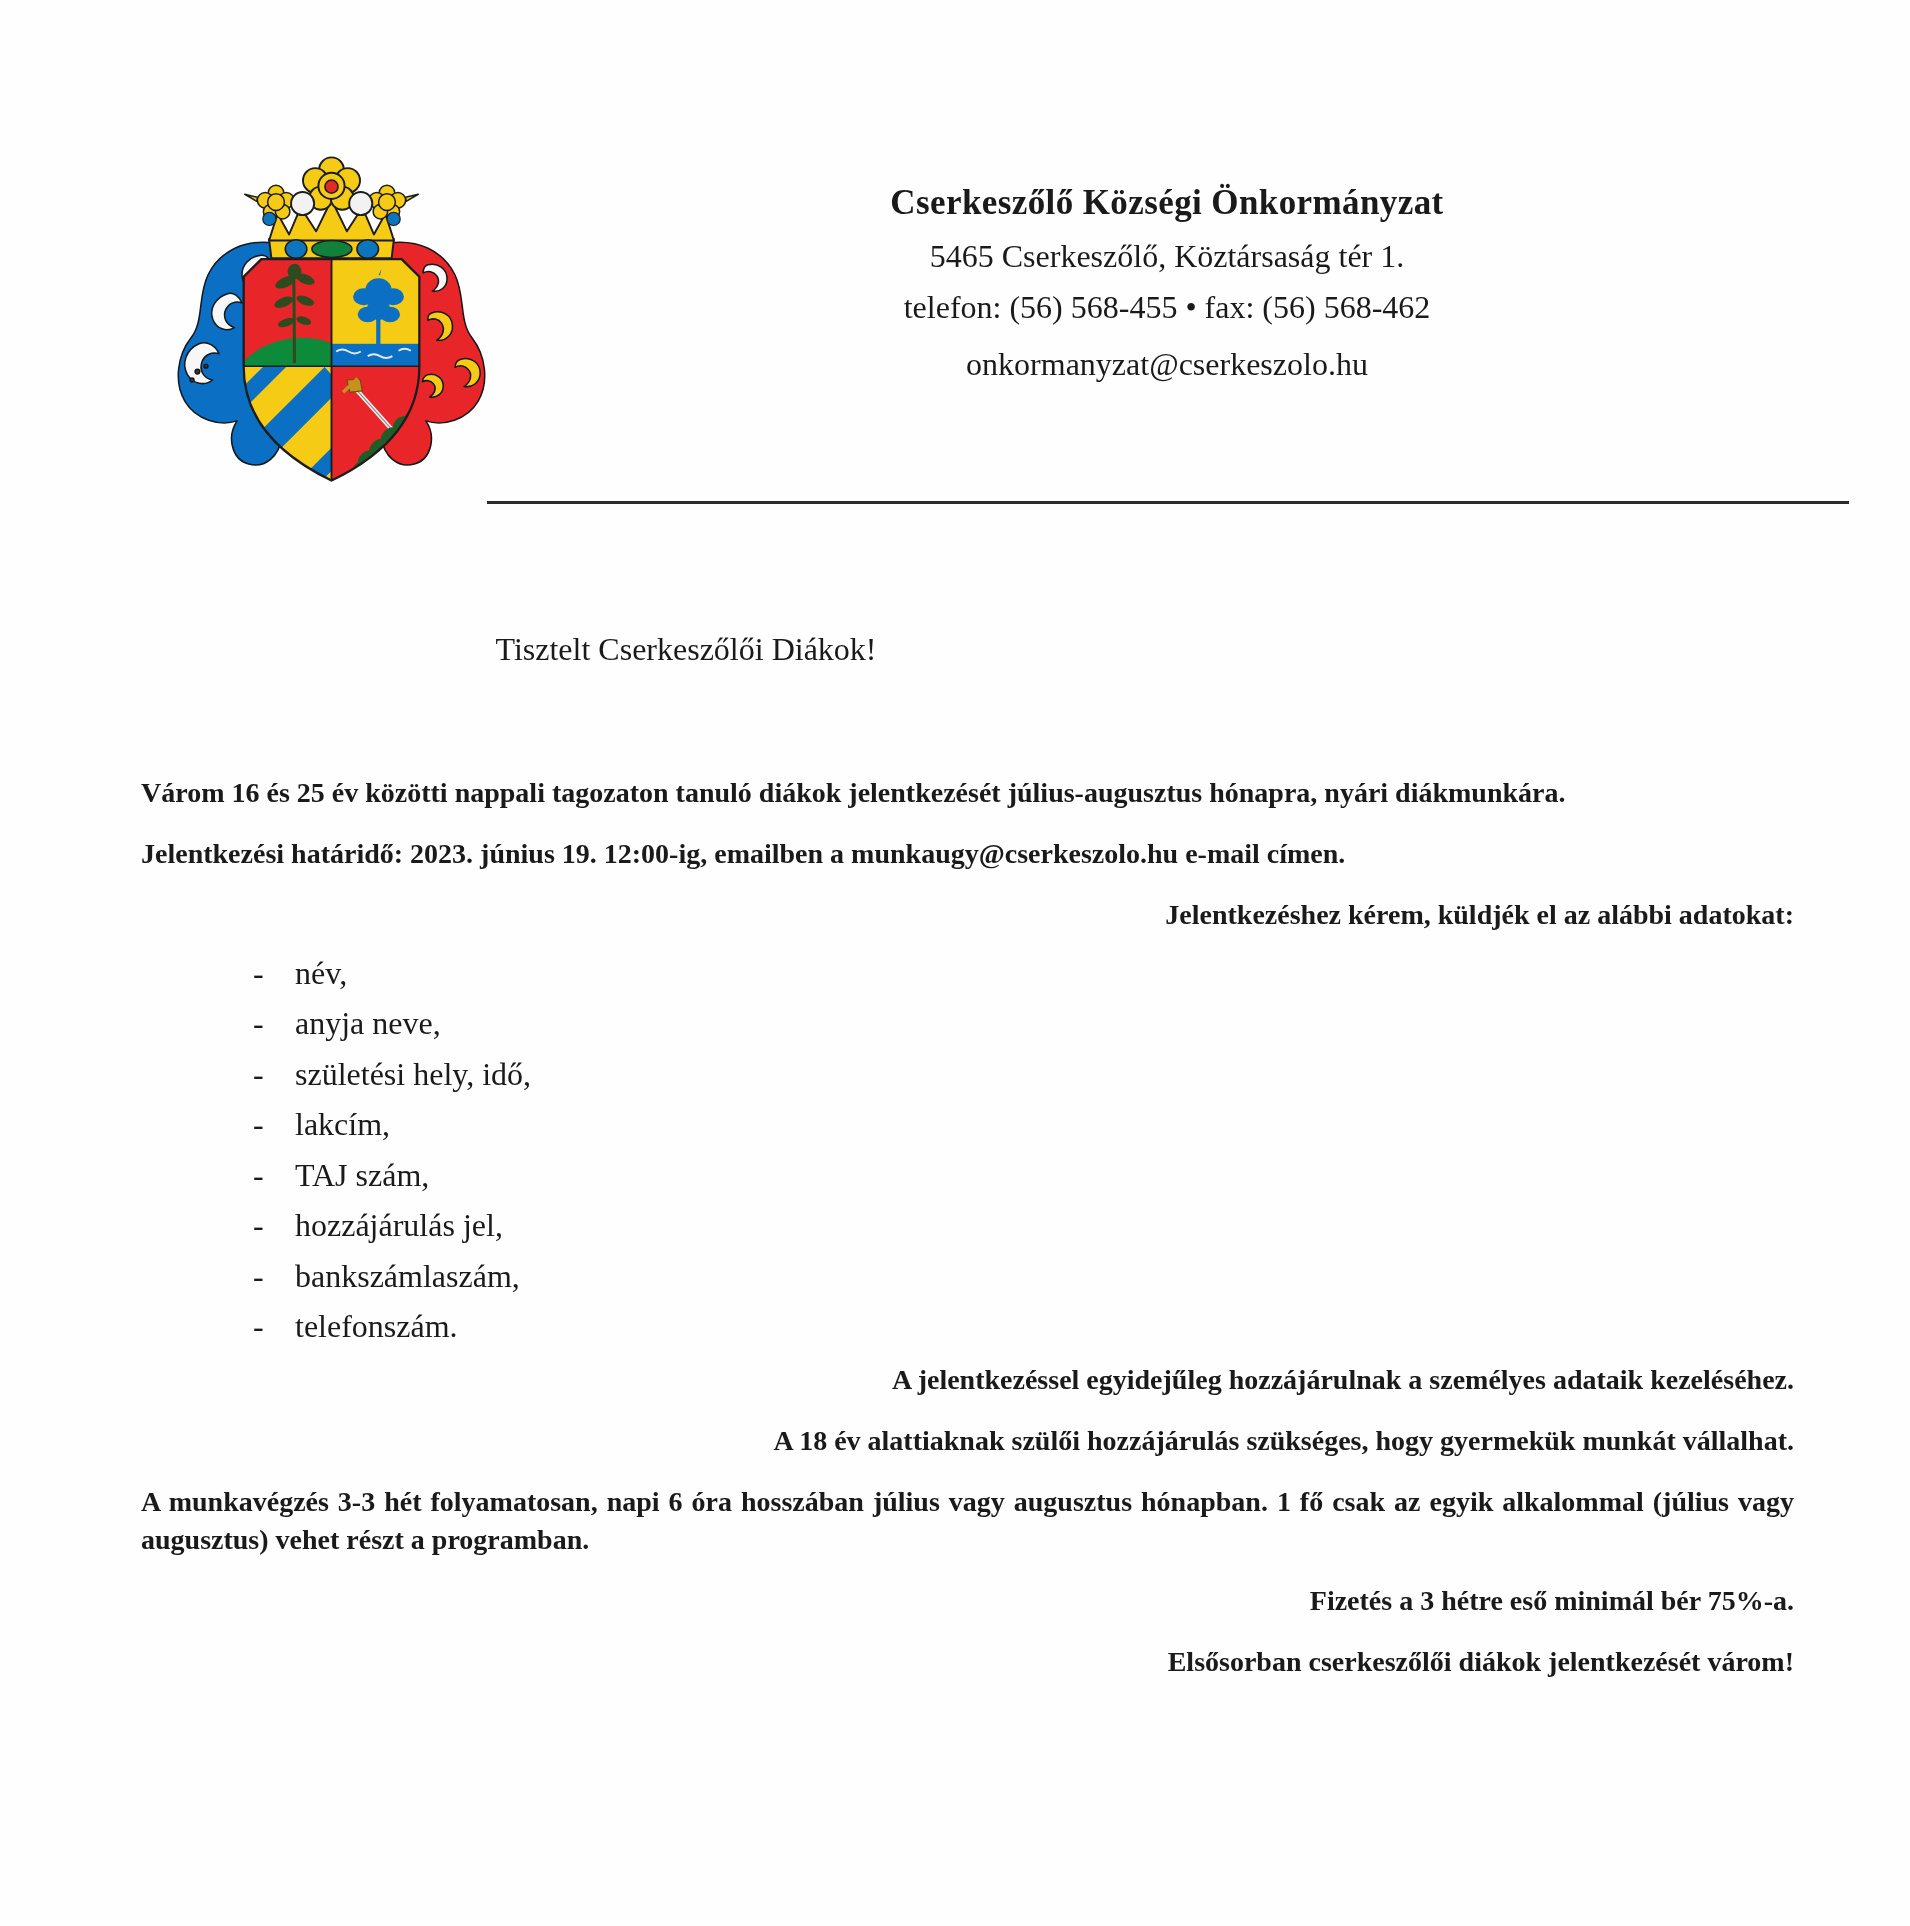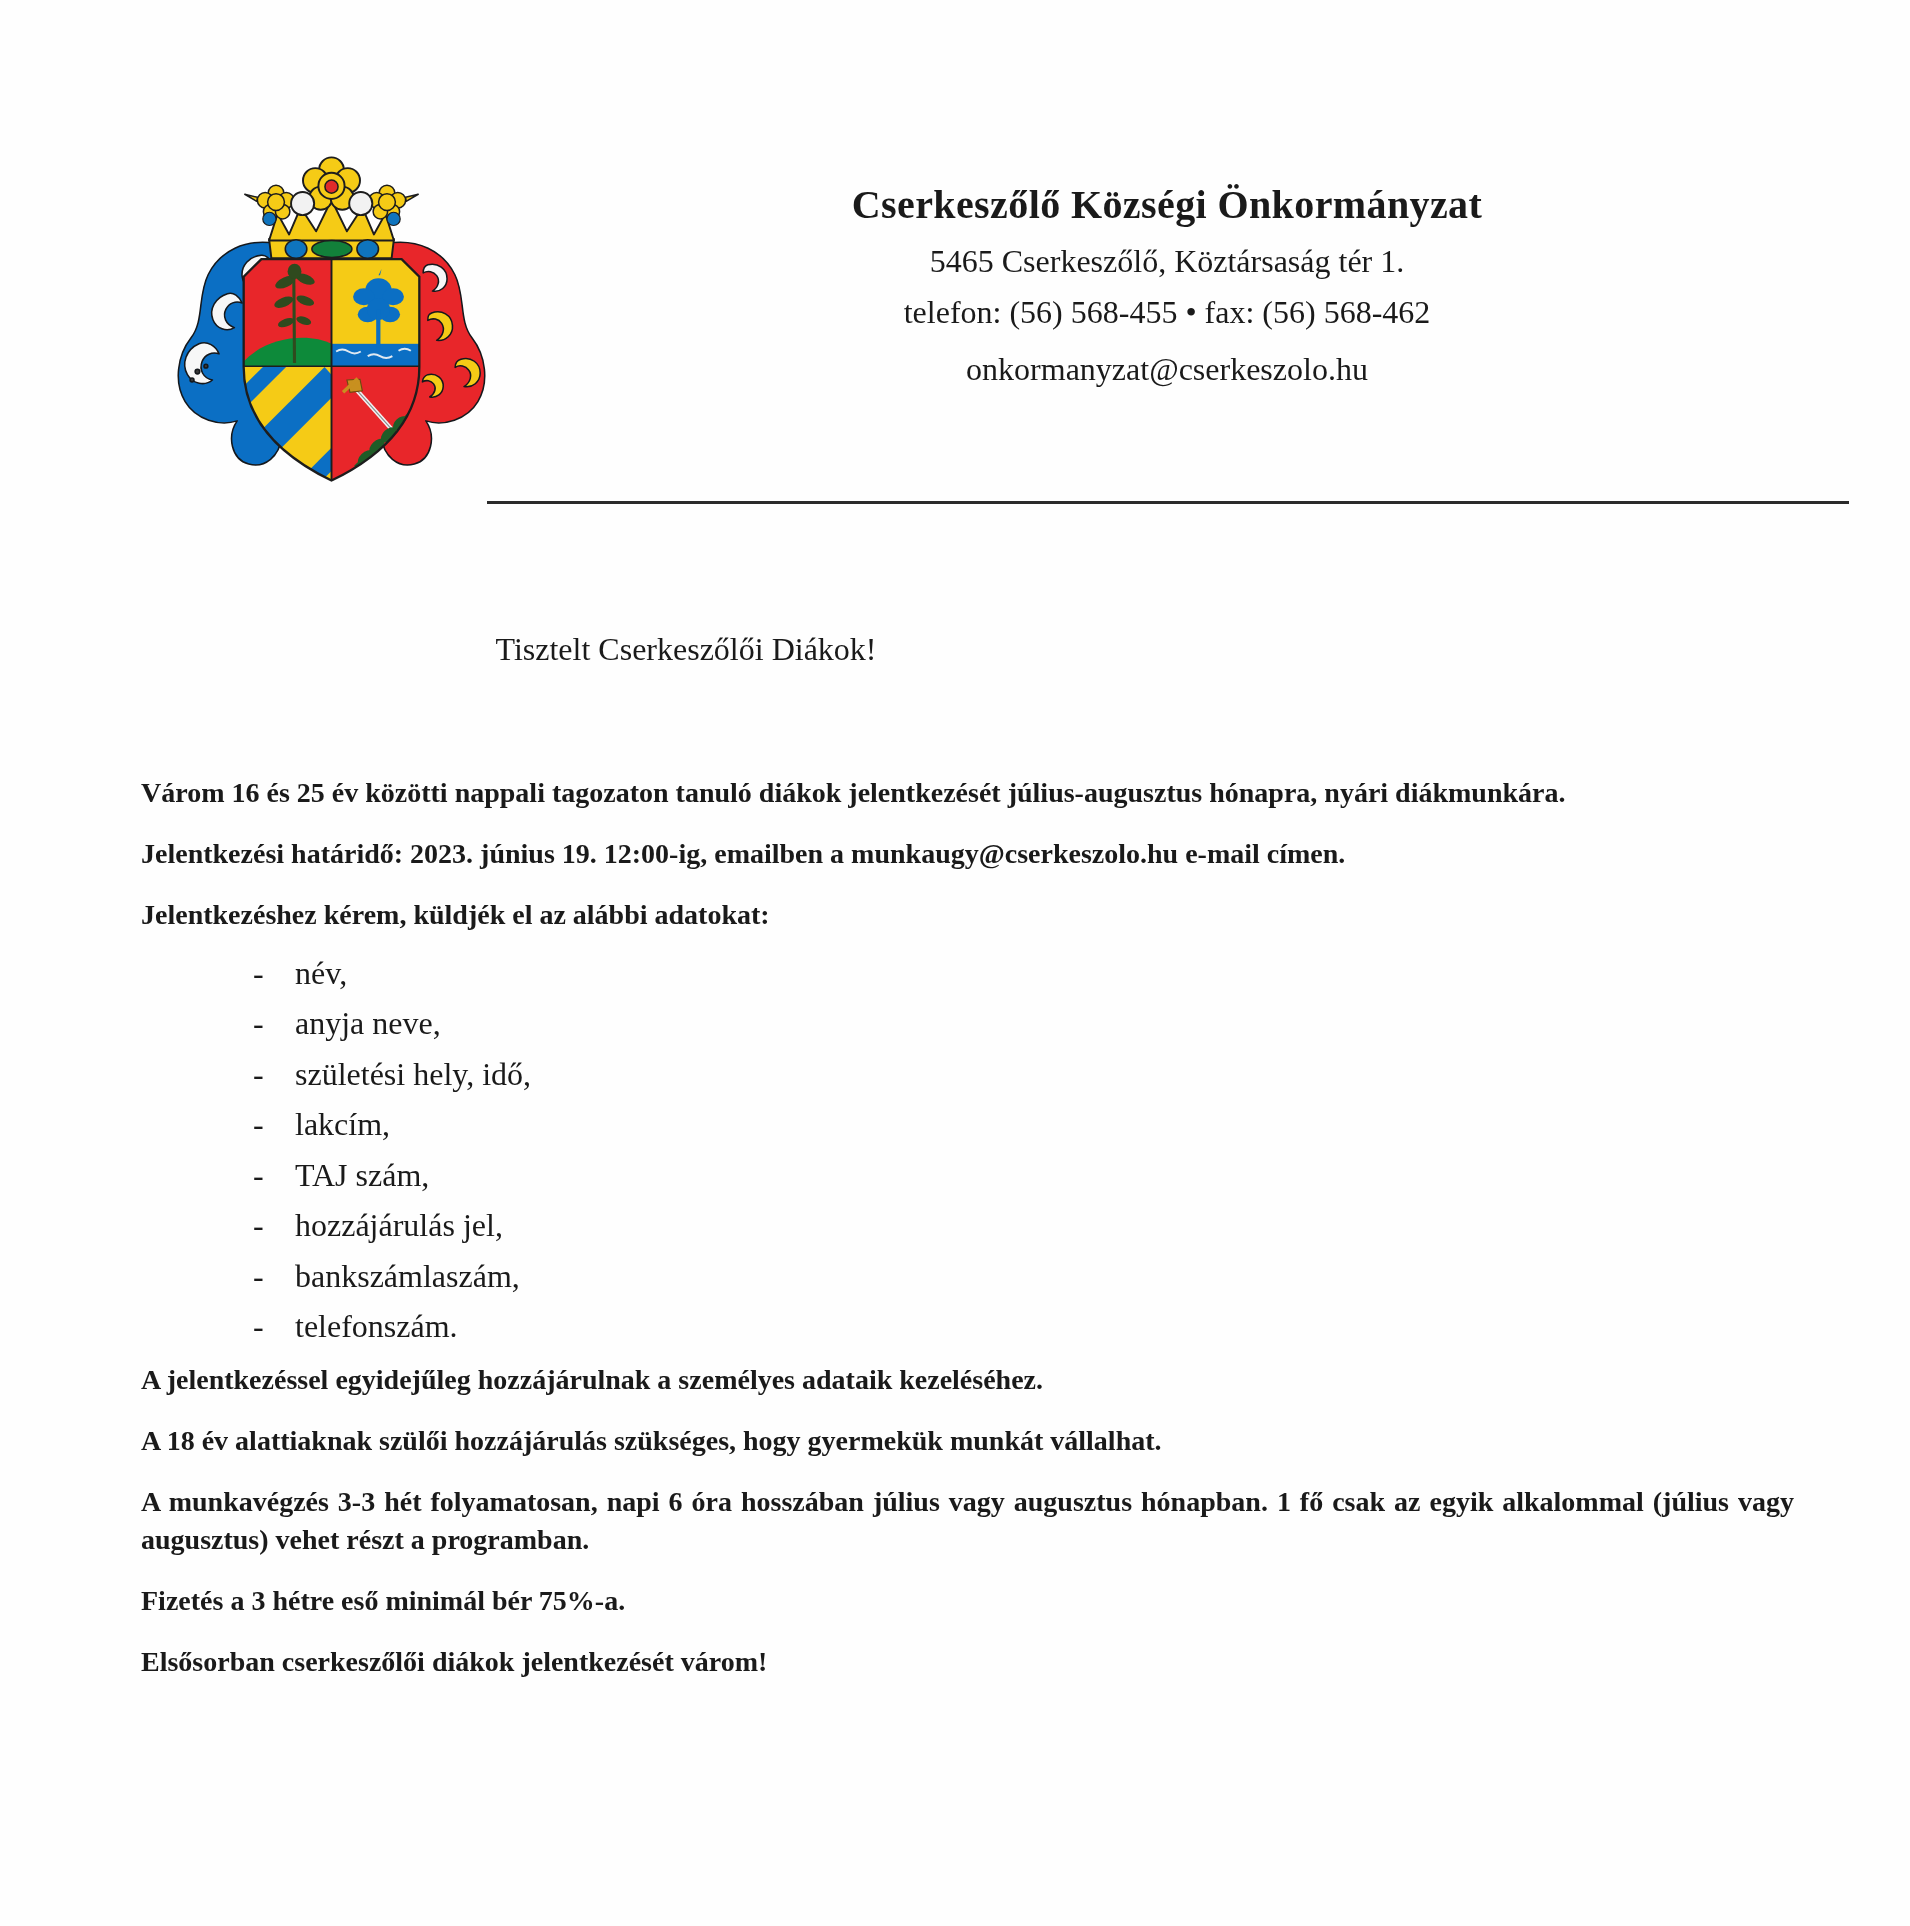--- a/index.html
+++ b/index.html
@@ -35,21 +35,21 @@
     height: 370px;
   }
   .header-text {
     position: absolute;
     left: 485px;
     top: 69px;
     width: 1364px;
     text-align: center;
   }
   .org-name {
-    font-size: 40px;
+    font-size: 35px;
     font-weight: bold;
     letter-spacing: 0.4px;
     line-height: 1.0;
     margin-bottom: 20px;
   }
   .addr-line {
     font-size: 32px;
     line-height: 1.0;
     margin-bottom: 18.5px;
   }
@@ -79,21 +79,21 @@
   }
   p.para {
     font-size: 28px;
     line-height: 1.38;
     text-align: justify;
     text-justify: inter-word;
     margin: 0 0 22.3px 0;
     font-weight: bold;
   }
   p.para-left {
-    text-align: left;
+    text-align: right;
   }
 
   
   ul.datalist {
     list-style: none;
     margin: 10px 0 17px 0;
     padding: 0 0 0 112px;
   }
   ul.datalist li {
     font-size: 32px;

